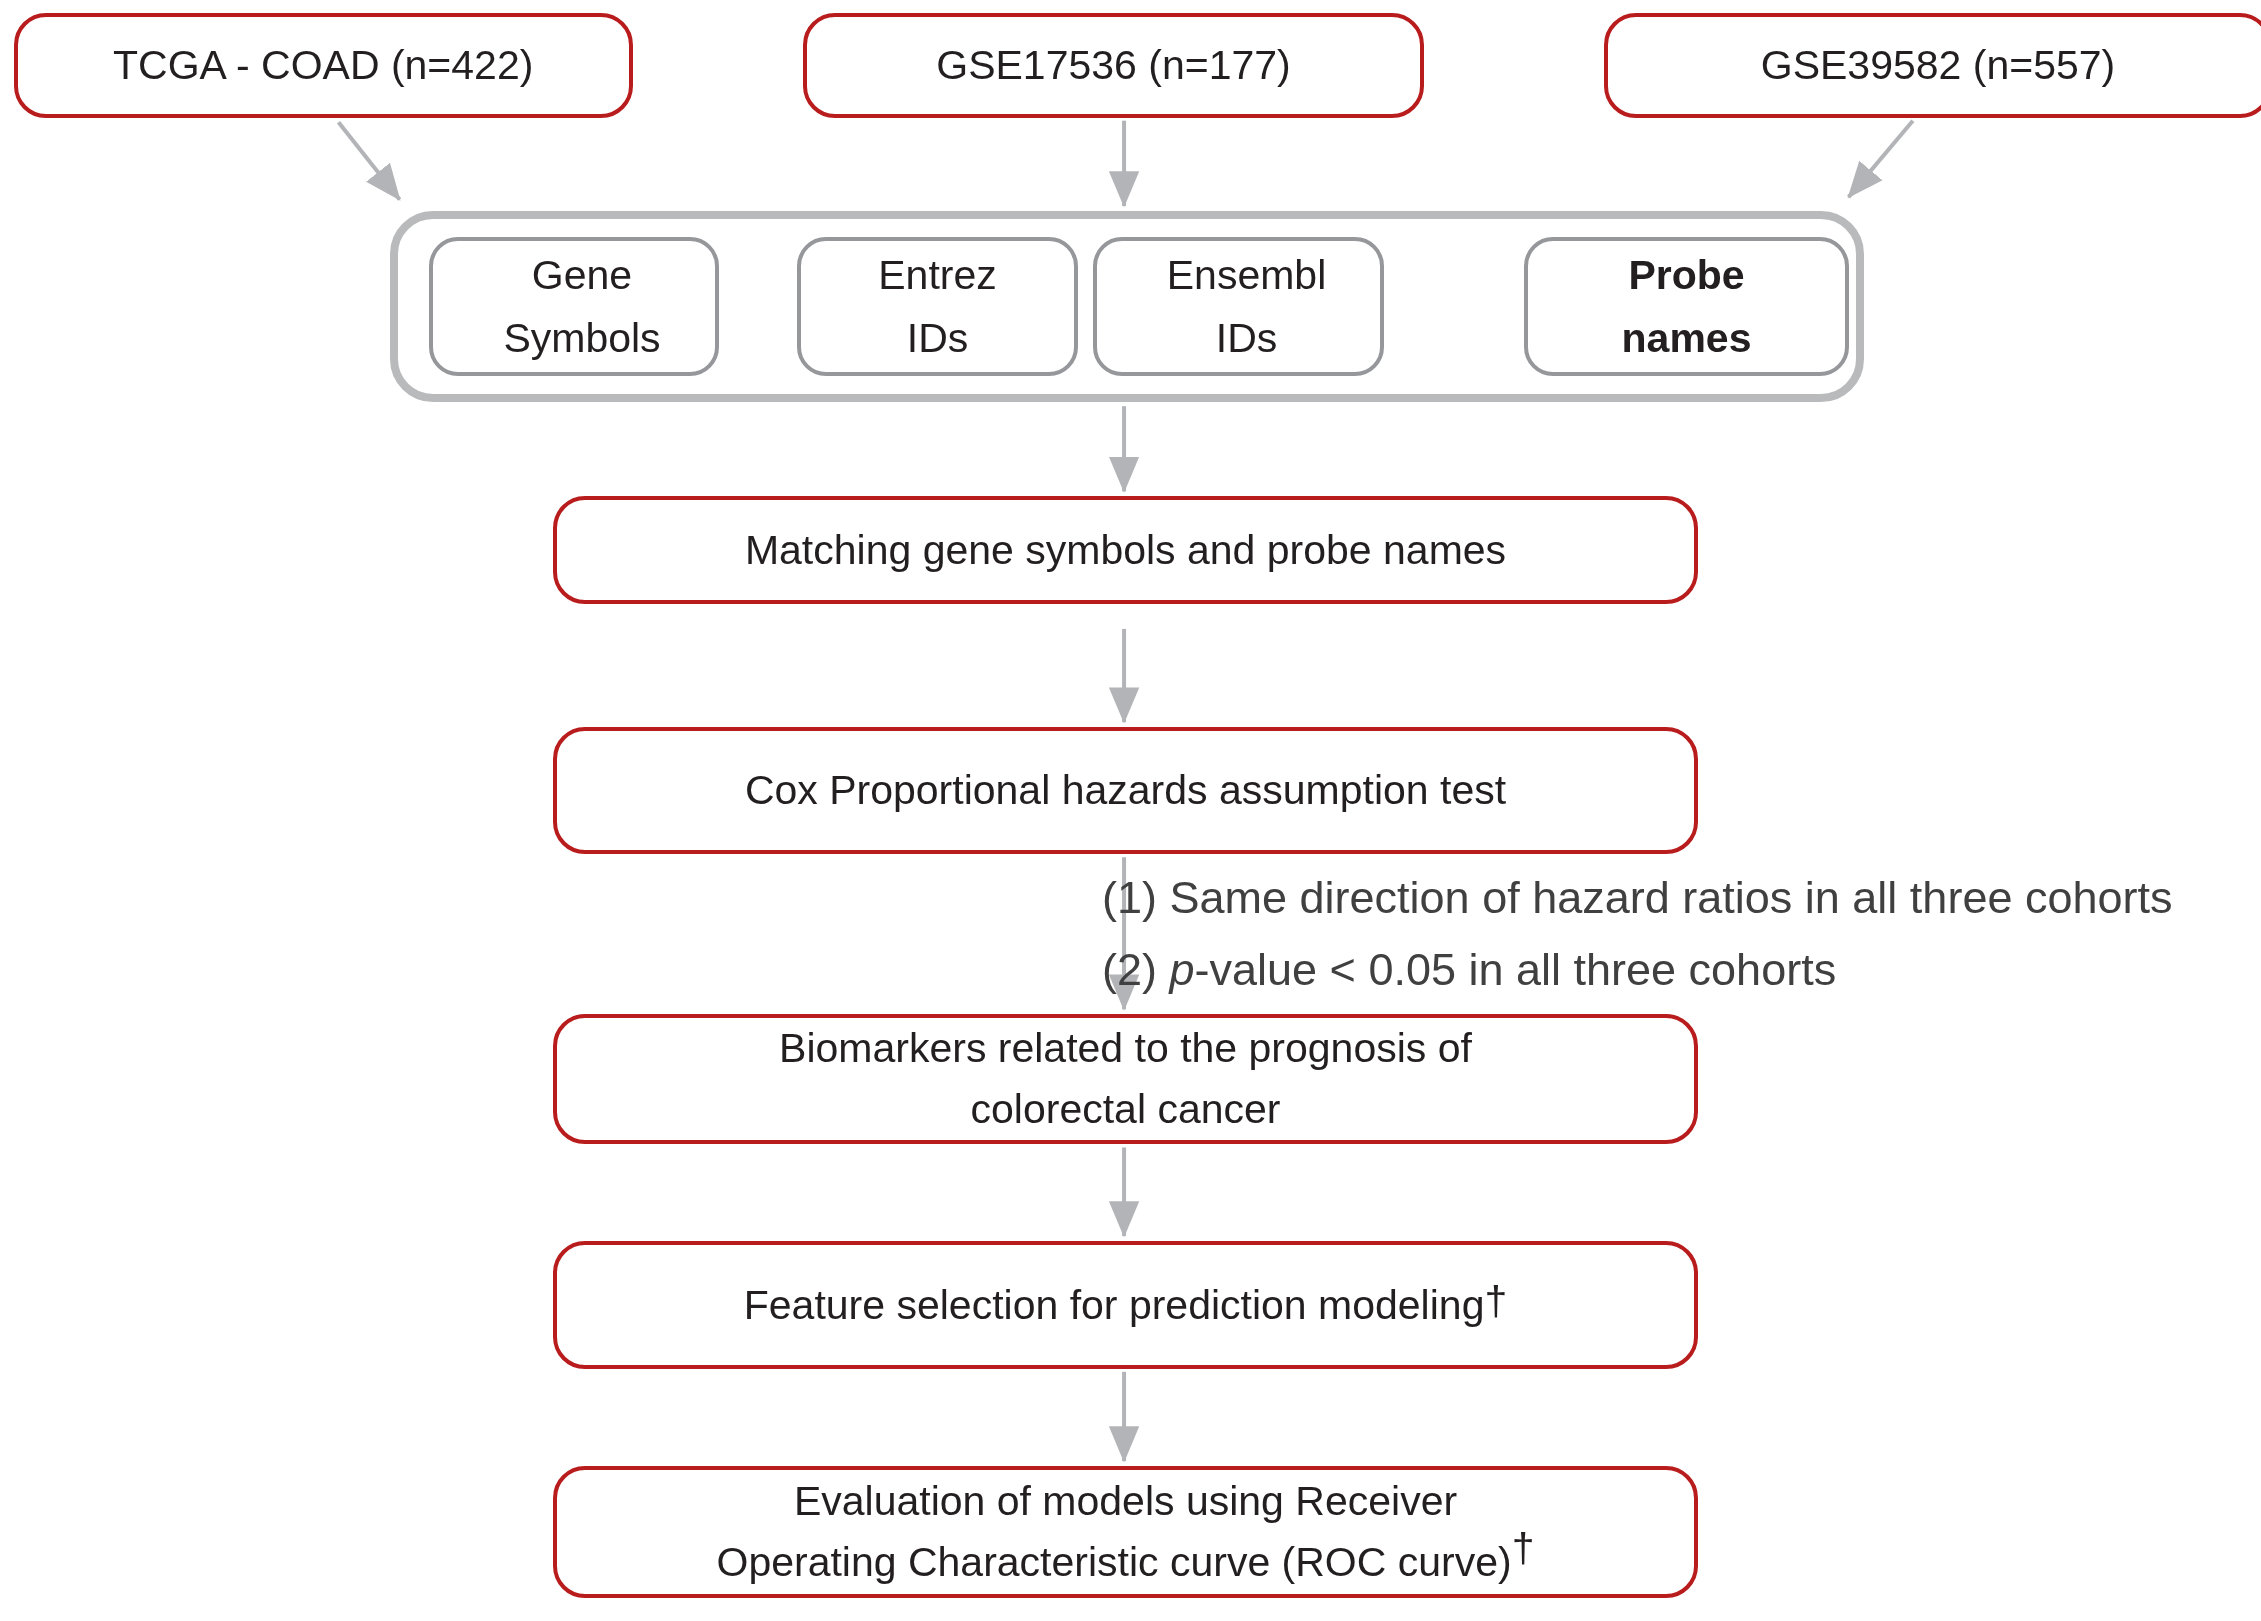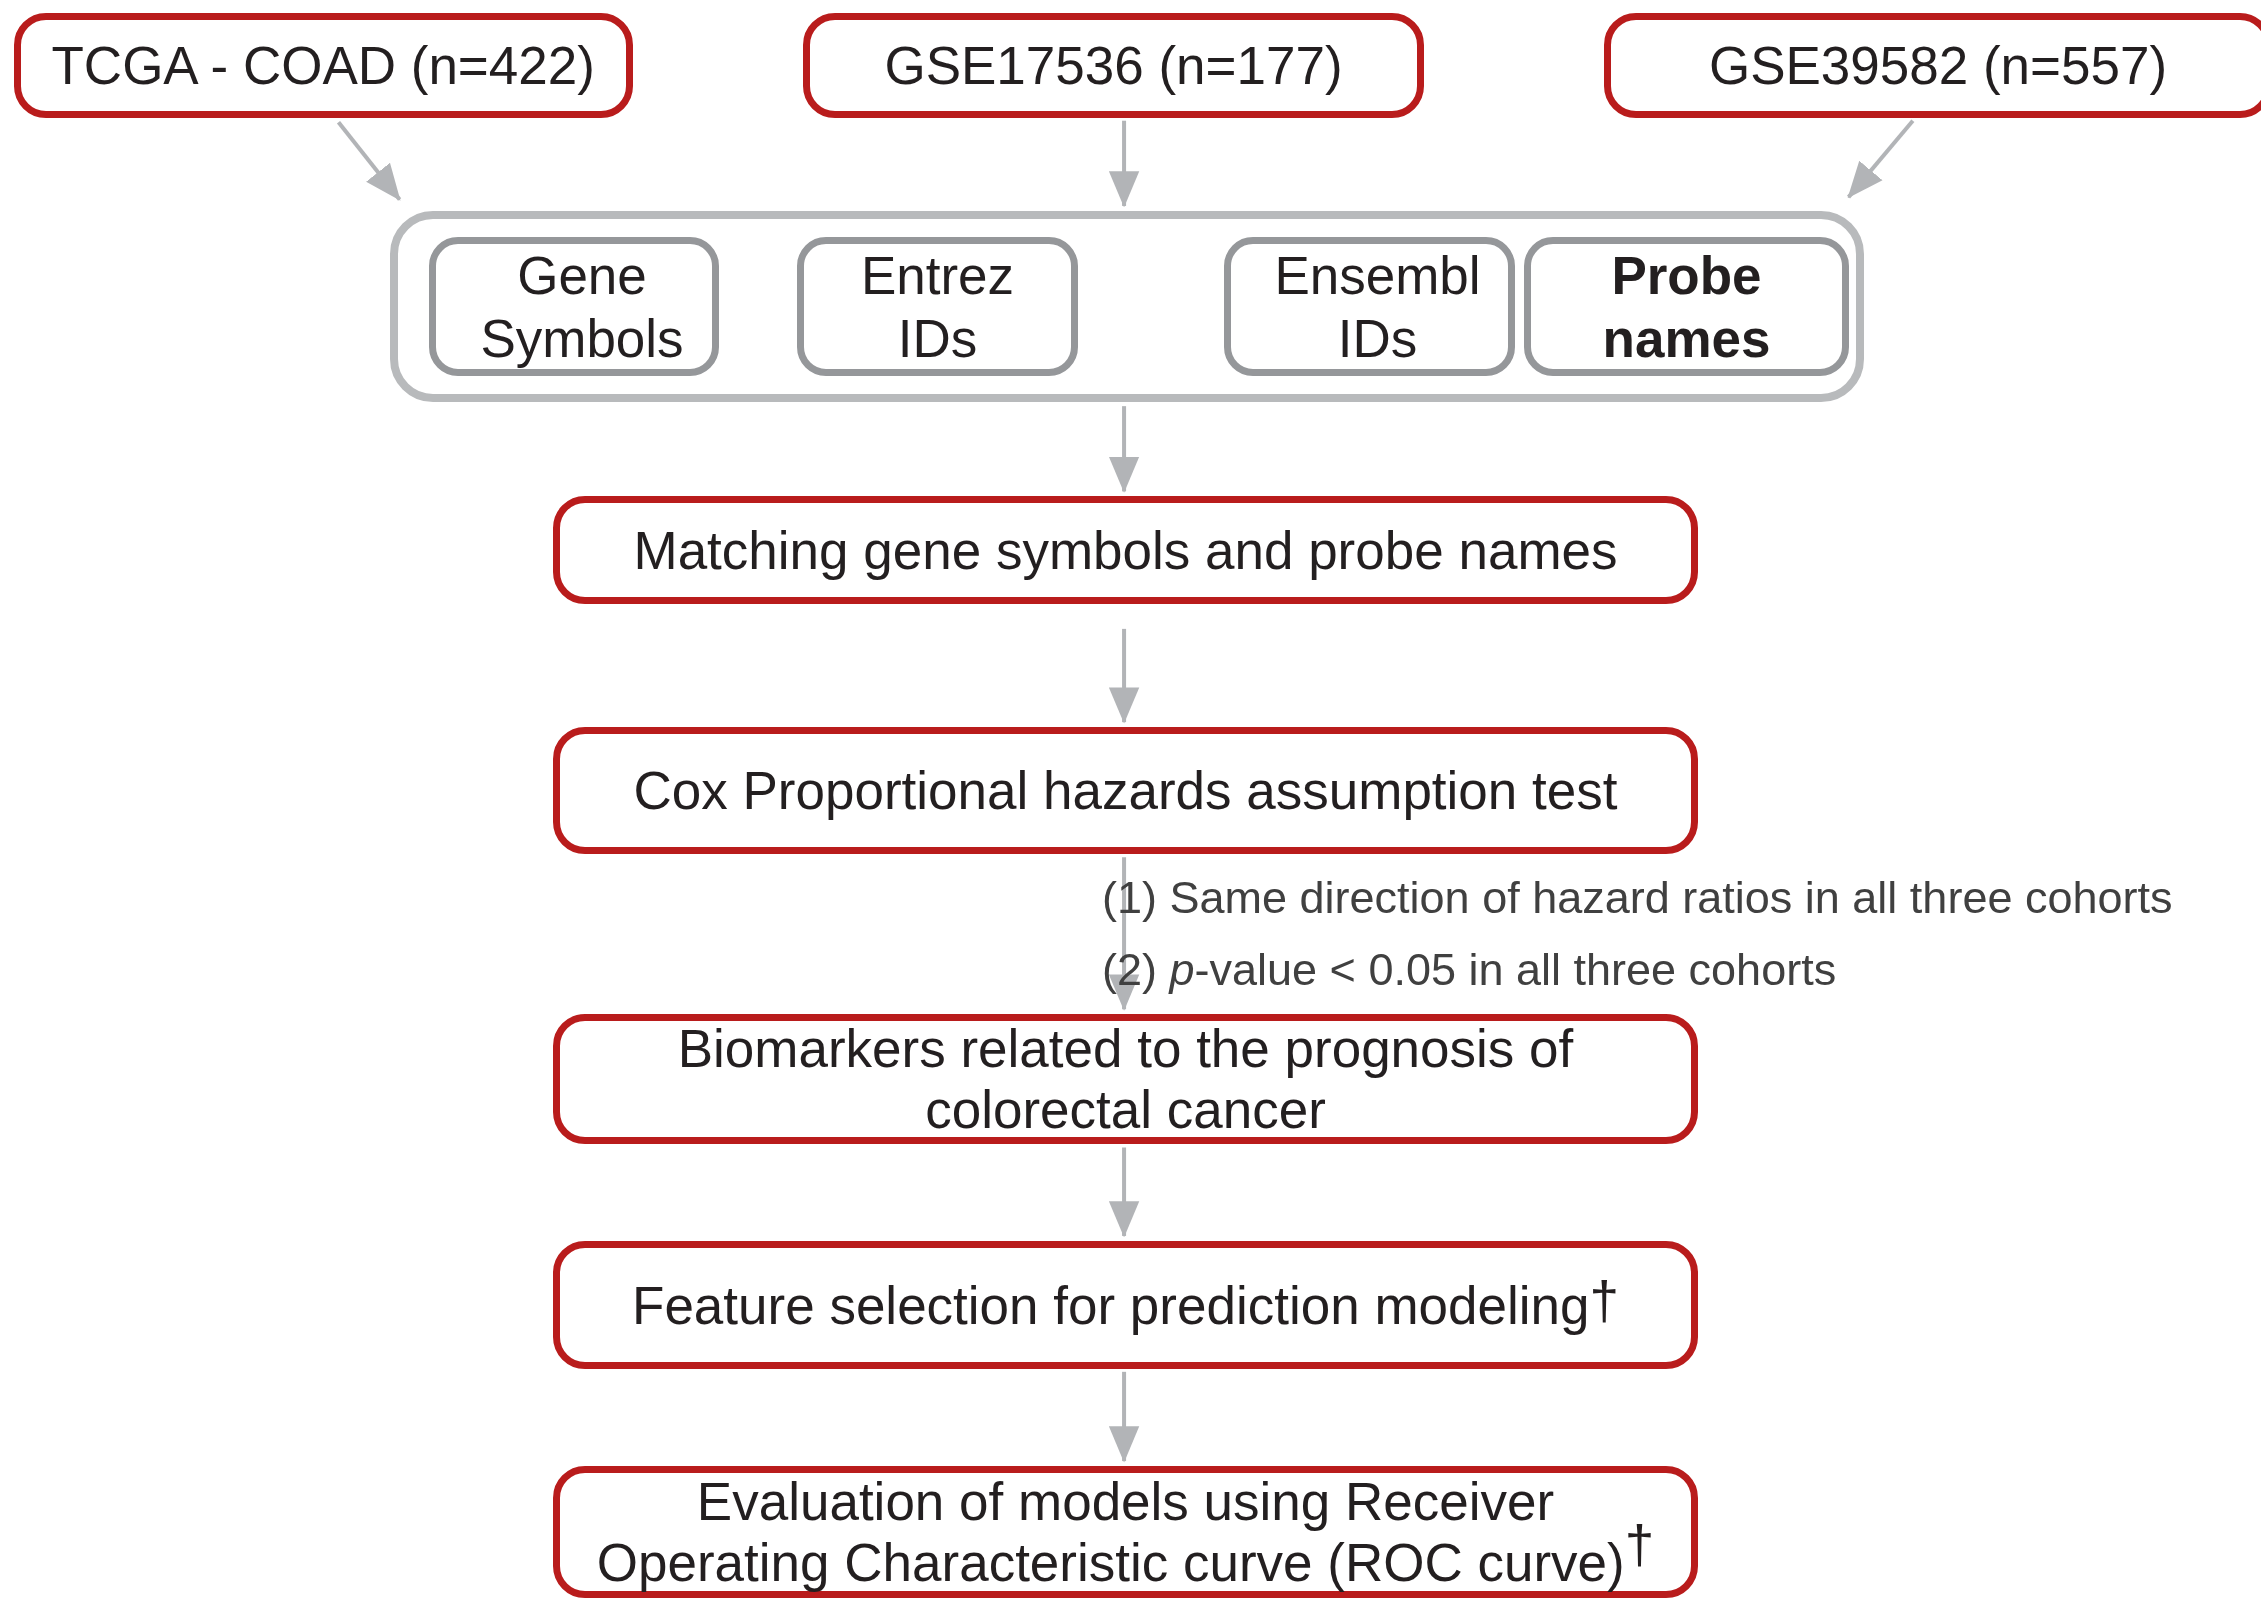--- a/index.html
+++ b/index.html
@@ -9,26 +9,26 @@
     background:#ffffff;
     font-family:"Liberation Sans", sans-serif;
     color:#231f20;
     overflow:hidden;
   }
   .arrows-layer { position:absolute; left:0; top:0; width:2261px; height:1622px; pointer-events:none; }
 
   .box {
     position:absolute; box-sizing:border-box;
     background:#ffffff;
-    border:7px solid #b91c1c;
+    border:4px solid #b91c1c;
     border-radius:32px;
     display:flex; flex-direction:column;
     align-items:center; justify-content:center;
     text-align:center;
-    font-size:53px; line-height:61px;
+    font-size:41px; line-height:61px;
     white-space:nowrap;
   }
 
   
   .cohort1 { left:13.7px;   top:13px; width:619px; height:105px; }
   .cohort2 { left:803px;  top:13px; width:621px; height:105px; }
   .cohort3 { left:1604px; top:13px; width:668px; height:105px; }
 
   
   .group {
@@ -36,21 +36,21 @@
     left:390px; top:211px; width:1474px; height:191px;
     background:#ffffff;
     border:8px solid #b8babc;
     border-radius:43px;
   }
 
   
   .id { top:237px; height:139px; border-color:#95979a; border-radius:29px; line-height:63px; }
   .id1 { left:429px;  width:290px;padding-left:16px; }
   .id2 { left:797px;  width:281px; }
-  .id3 { left:1224px; width:291px;padding-left:16px; }
+  .id3 { left:1093px; width:291px;padding-left:16px; }
   .id4 { left:1524px; width:325px;font-weight:bold; }
 
   
   .step { left:553px; width:1145px; }
   .matching   { top:496px;  height:108px; }
   .cox        { top:727px;  height:127px; }
   .biomarkers { top:1014px; height:130px; }
   .feature    { top:1241px; height:128px; }
   .evaluation { top:1466px; height:132px; }
 

